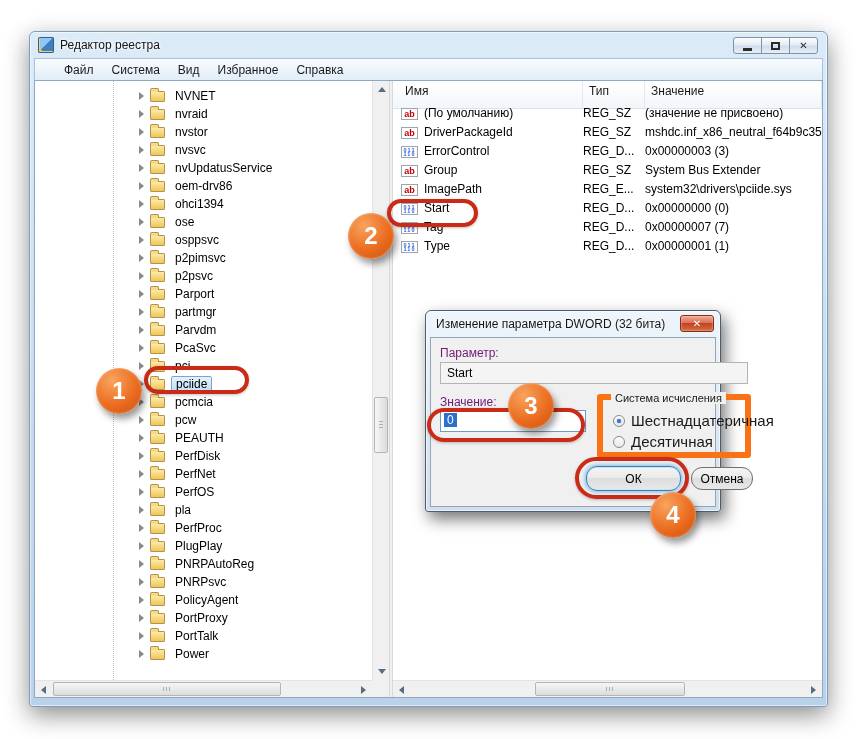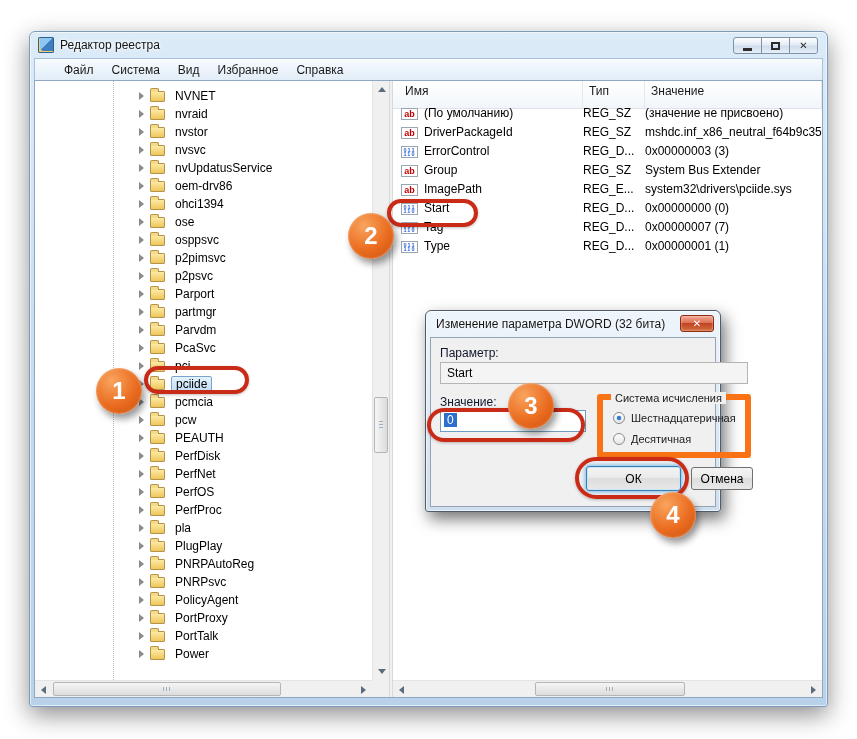--- a/index.html
+++ b/index.html
@@ -90,35 +90,35 @@
   .dialog { position:absolute; left:425px; top:310px; width:296px; height:202px; z-index:50;
     background:linear-gradient(#eef5fc,#cfdfef); border:1px solid #4e5d6d; border-radius:6px 6px 3px 3px;
     box-shadow:4px 7px 16px rgba(0,0,0,.55), inset 0 0 0 1px rgba(255,255,255,.6); }
   .dlg-title { position:absolute; left:0; top:0; right:0; height:26px; display:flex; align-items:center; padding:0 10px; }
   .dlg-title-text { color:#151515; text-shadow:0 0 3px #fff; }
   .dlg-close { position:absolute; top:4px; right:6px; width:34px; height:17px;
     background:linear-gradient(#f3a893,#dc7256 45%,#c04424 50%,#d3703f); border:1px solid #8e2a12; border-radius:3px;
     color:#fff; font-size:10px; display:flex; align-items:center; justify-content:center;
     box-shadow:inset 0 0 2px rgba(255,255,255,.8); }
   .dlg-body { position:absolute; left:4px; right:4px; top:26px; bottom:4px; background:#f0f0f0; border:1px solid #96a5b5; }
-  .dlg-label { position:absolute; color:#0f172a; }
+  .dlg-label { position:absolute; color:#701a75; }
   .lbl-param { left:9px; top:8px; }
   .param-box { position:absolute; left:9px; top:24px; width:308px; height:22px; background:#f4f4f4;
     border:1px solid #b4b4b4; padding:3px 6px; color:#000; }
   .lbl-value { left:9px; top:57px; }
   .value-input { position:absolute; left:9px; top:72px; width:146px; height:22px; background:#fff;
     border:1px solid #6f9dbf; padding:2px 3px; }
   .sel-text { background:#2e6ecd; color:#fff; padding:0 3px; }
   .groupbox { position:absolute; left:166px; top:56px; width:154px; height:64px; border:6px solid #f97316; border-radius:3px;text-decoration:underline; }
   .gb-legend { position:absolute; top:-8px; left:8px; background:#f0f0f0; padding:0 4px; font-size:11px; color:#1a1a1a; }
-  .radio-row { position:absolute; left:10px; display:flex; align-items:center; font-size:11px; color:#1a1a1a; }
+  .radio-row { position:absolute; left:10px; display:flex; align-items:center; font-size:15px; color:#1a1a1a; }
   .radio-row.r1 { top:12px; } .radio-row.r2 { top:33px; }
   .radio { width:12px; height:12px; border-radius:50%; border:1px solid #8a8a8a; background:linear-gradient(#fdfdfd,#e8e8e8); margin-right:6px; position:relative; flex:none; }
   .radio.checked::after { content:""; position:absolute; left:3px; top:3px; width:4px; height:4px; border-radius:50%; background:#2f7cd6; box-shadow:0 0 1px #1c5aa8; }
-  .dlg-btn { position:absolute; height:25px; border:1px solid #707070; border-radius:3px;
+  .dlg-btn { position:absolute; height:25px; border:1px solid #707070; border-radius:11px;
     background:linear-gradient(#f4f4f4,#ebebeb 45%,#dddddd 50%,#e8e8e8);
     display:flex; align-items:center; justify-content:center; color:#000; }
   .btn-ok { left:155px; top:128px; width:95px; border-color:#3c7fb1; box-shadow:0 0 4px 1px #7ab8e8, inset 0 0 0 1px #c9e6f8; }
   .btn-cancel { left:260px; top:129px; width:62px; height:23px; }
 
   
   .step-circle { position:absolute; width:46px; height:46px; border-radius:50%; z-index:60;
     background:radial-gradient(circle at 35% 28%, #f9a45e, #ea6c1f 55%, #cc5310 92%);
     color:#fff; font-size:24px; font-weight:bold; display:flex; align-items:center; justify-content:center;
     box-shadow:3px 5px 7px rgba(0,0,0,.4), inset 0 0 3px rgba(255,255,255,.5); }
@@ -279,26 +279,26 @@
               <span class="tlabel">PerfNet</span>
             </div>
             <div class="tree-row">
               <span class="twisty"></span>
               <span class="folder"></span>
               <span class="tlabel">PerfOS</span>
             </div>
             <div class="tree-row">
               <span class="twisty"></span>
               <span class="folder"></span>
+              <span class="tlabel">pla</span>
+            </div>
+            <div class="tree-row">
+              <span class="twisty"></span>
+              <span class="folder"></span>
               <span class="tlabel">PerfProc</span>
-            </div>
-            <div class="tree-row">
-              <span class="twisty"></span>
-              <span class="folder"></span>
-              <span class="tlabel">pla</span>
             </div>
             <div class="tree-row">
               <span class="twisty"></span>
               <span class="folder"></span>
               <span class="tlabel">PlugPlay</span>
             </div>
             <div class="tree-row">
               <span class="twisty"></span>
               <span class="folder"></span>
               <span class="tlabel">PNRPAutoReg</span>

